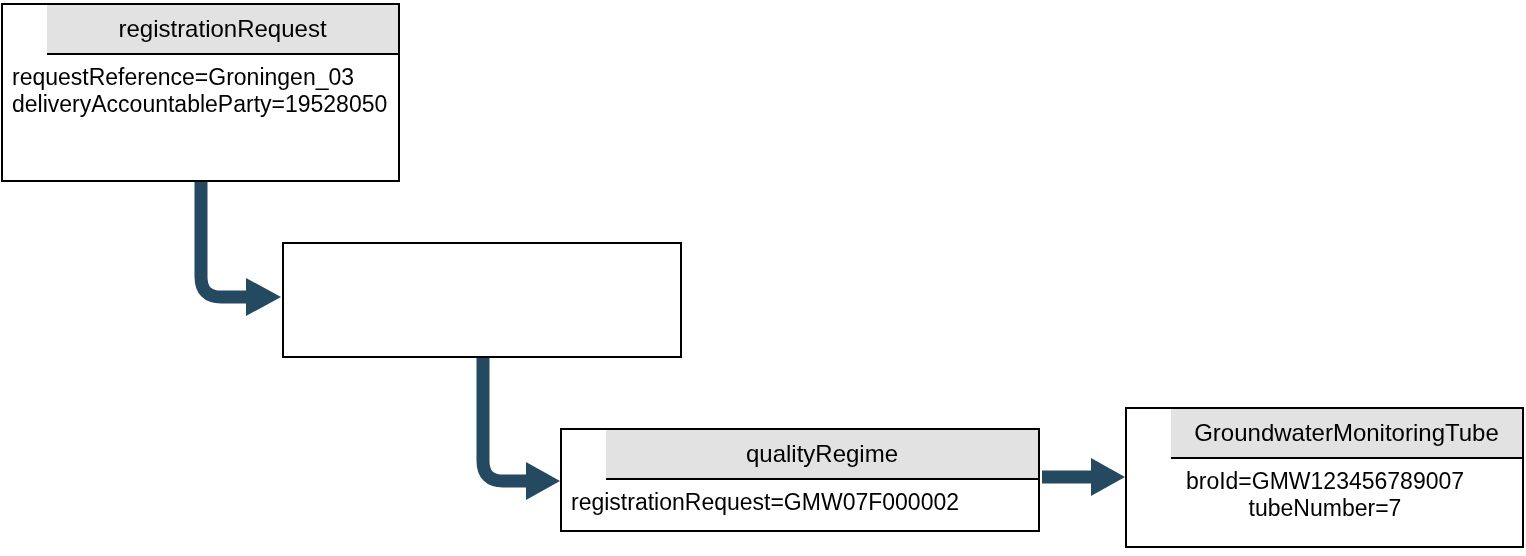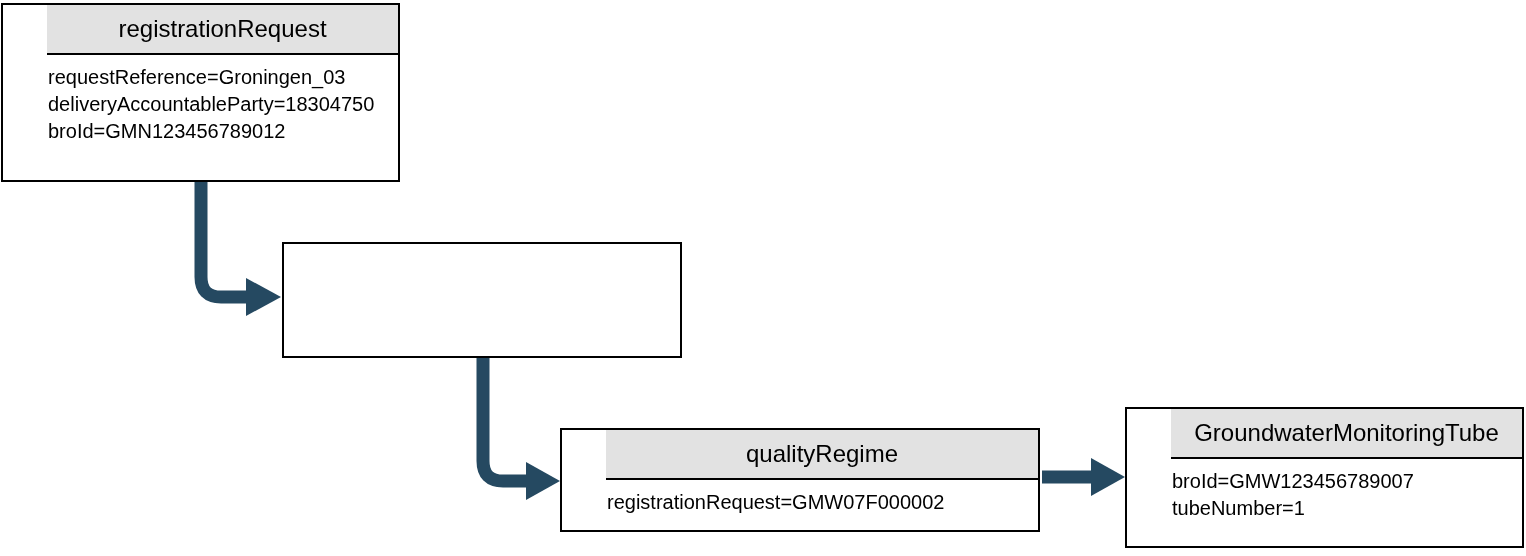--- a/index.html
+++ b/index.html
@@ -38,26 +38,26 @@
     background: #e2e2e2;
     text-align: center;
     font-size: 24px;
     white-space: nowrap;
     overflow: hidden;
     margin-left: 44px;
   }
   .node-body {
     box-sizing: border-box;
     padding: 9px 8px 4px 9px;
-    font-size: 20px;
+    font-size: 23px;
     line-height: 27px;
     overflow: hidden;
-    margin-left: 36px;
   }
   .node-body.pad-lg {
+    text-align: center;
   }
   .attr {
     white-space: nowrap;
   }
   #node-registration-request { left: 1px;    top: 3px;   width: 399px; height: 179px; }
   #node-gmn-tube-reference   { left: 282px;  top: 242px; width: 400px; height: 116px; }
   #node-measuring-point      { left: 560px;  top: 428px; width: 480px; height: 104px; }
   #node-groundwater-monitoring-tube { left: 1125px; top: 407px; width: 399px; height: 141px; }
 </style>
 </head>
@@ -74,36 +74,35 @@
     <polygon points="526,462 526,500 560,481" fill="#254961"></polygon>
 
     <path d="M 1042 477 L 1092 477" fill="none" stroke-width="13" stroke="#254961"></path>
     <polygon points="1091,458 1091,496 1125,477" fill="#254961"></polygon>
   </svg>
 
   <div class="node" id="node-registration-request">
     <div class="node-header">registrationRequest</div>
     <div class="node-body">
       <div class="attr">requestReference=Groningen_03</div>
-      <div class="attr">deliveryAccountableParty=18304750</div>
-      <div class="attr">broId=GMN123456789012</div>
+      <div class="attr">deliveryAccountableParty=19528050</div>
     </div>
   </div>
 
   <div class="node" id="node-gmn-tube-reference">
   </div>
 
   <div class="node" id="node-measuring-point">
     <div class="node-header">qualityRegime</div>
     <div class="node-body">
       <div class="attr">registrationRequest=GMW07F000002</div>
     </div>
   </div>
 
   <div class="node" id="node-groundwater-monitoring-tube">
     <div class="node-header">GroundwaterMonitoringTube</div>
     <div class="node-body pad-lg">
       <div class="attr">broId=GMW123456789007</div>
-      <div class="attr">tubeNumber=1</div>
+      <div class="attr">tubeNumber=7</div>
     </div>
   </div>
 
 </div>
 
 </body></html>

